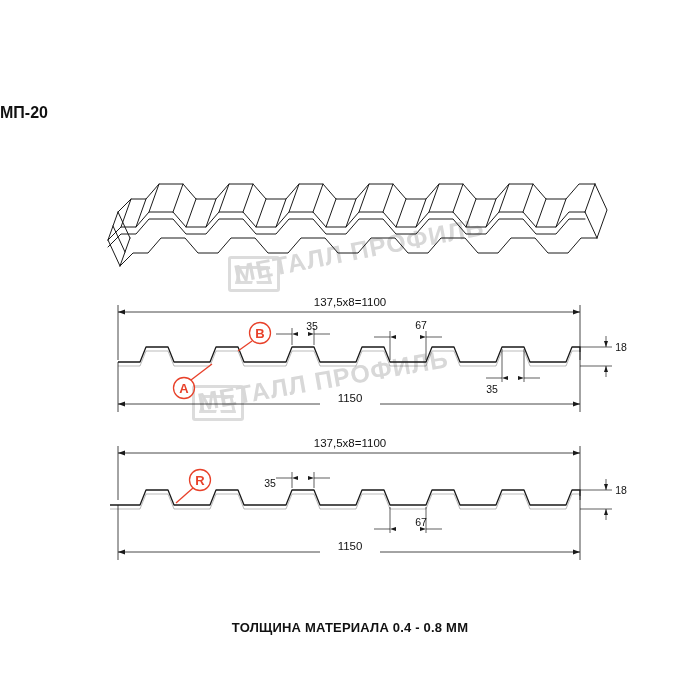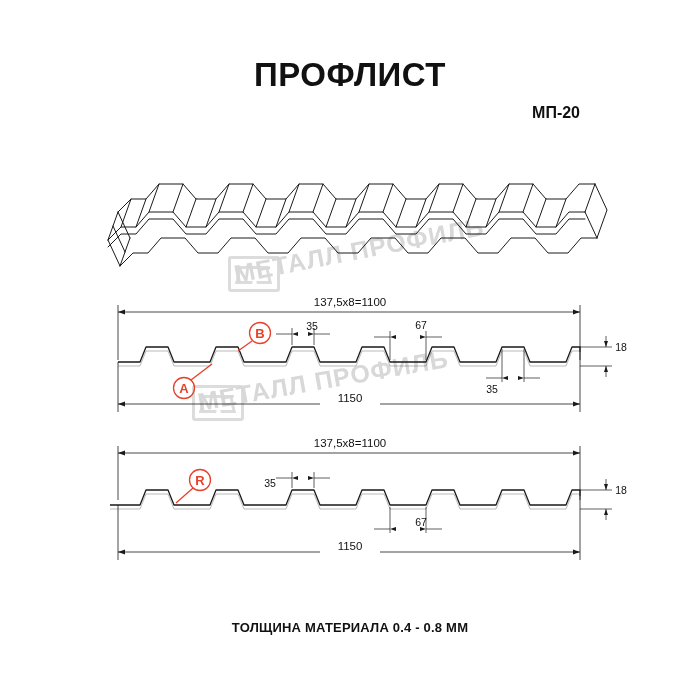--- a/index.html
+++ b/index.html
@@ -29,21 +29,21 @@
     font-size: 33px;
     font-weight: bold;
     letter-spacing: 0.5px;
     color: #111;
   }
   .subtitle {
     position: absolute;
     top: 104px;
     left: 0;
     width: 580px;
-    text-align: right;
+    text-align: left;
     font-size: 16px;
     font-weight: bold;
     color: #111;
   }
   .footer-note {
     position: absolute;
     top: 620px;
     left: 0;
     width: 700px;
     text-align: center;
@@ -123,21 +123,20 @@
     font-size: 10.5px;
     fill: #111;
     font-family: "Liberation Sans", sans-serif;
   }
 </style>
 </head>
 <body>
 
 <div class="page">
 
-  <div class="title">ПРОФЛИСТ</div>
   <div class="subtitle">МП-20</div>
 
   <div class="wm-logo wm-logo1"></div>
   <div class="wm wm1">МЕТАЛЛ ПРОФИЛЬ</div>
   <div class="wm-logo wm-logo2"></div>
   <div class="wm wm2">МЕТАЛЛ ПРОФИЛЬ</div>
 
   <svg class="canvas" width="700" height="700" viewBox="0 0 700 700">
 
     <g fill="none" stroke="#1a1a1a" stroke-width="1" stroke-linejoin="round" stroke-linecap="round">

